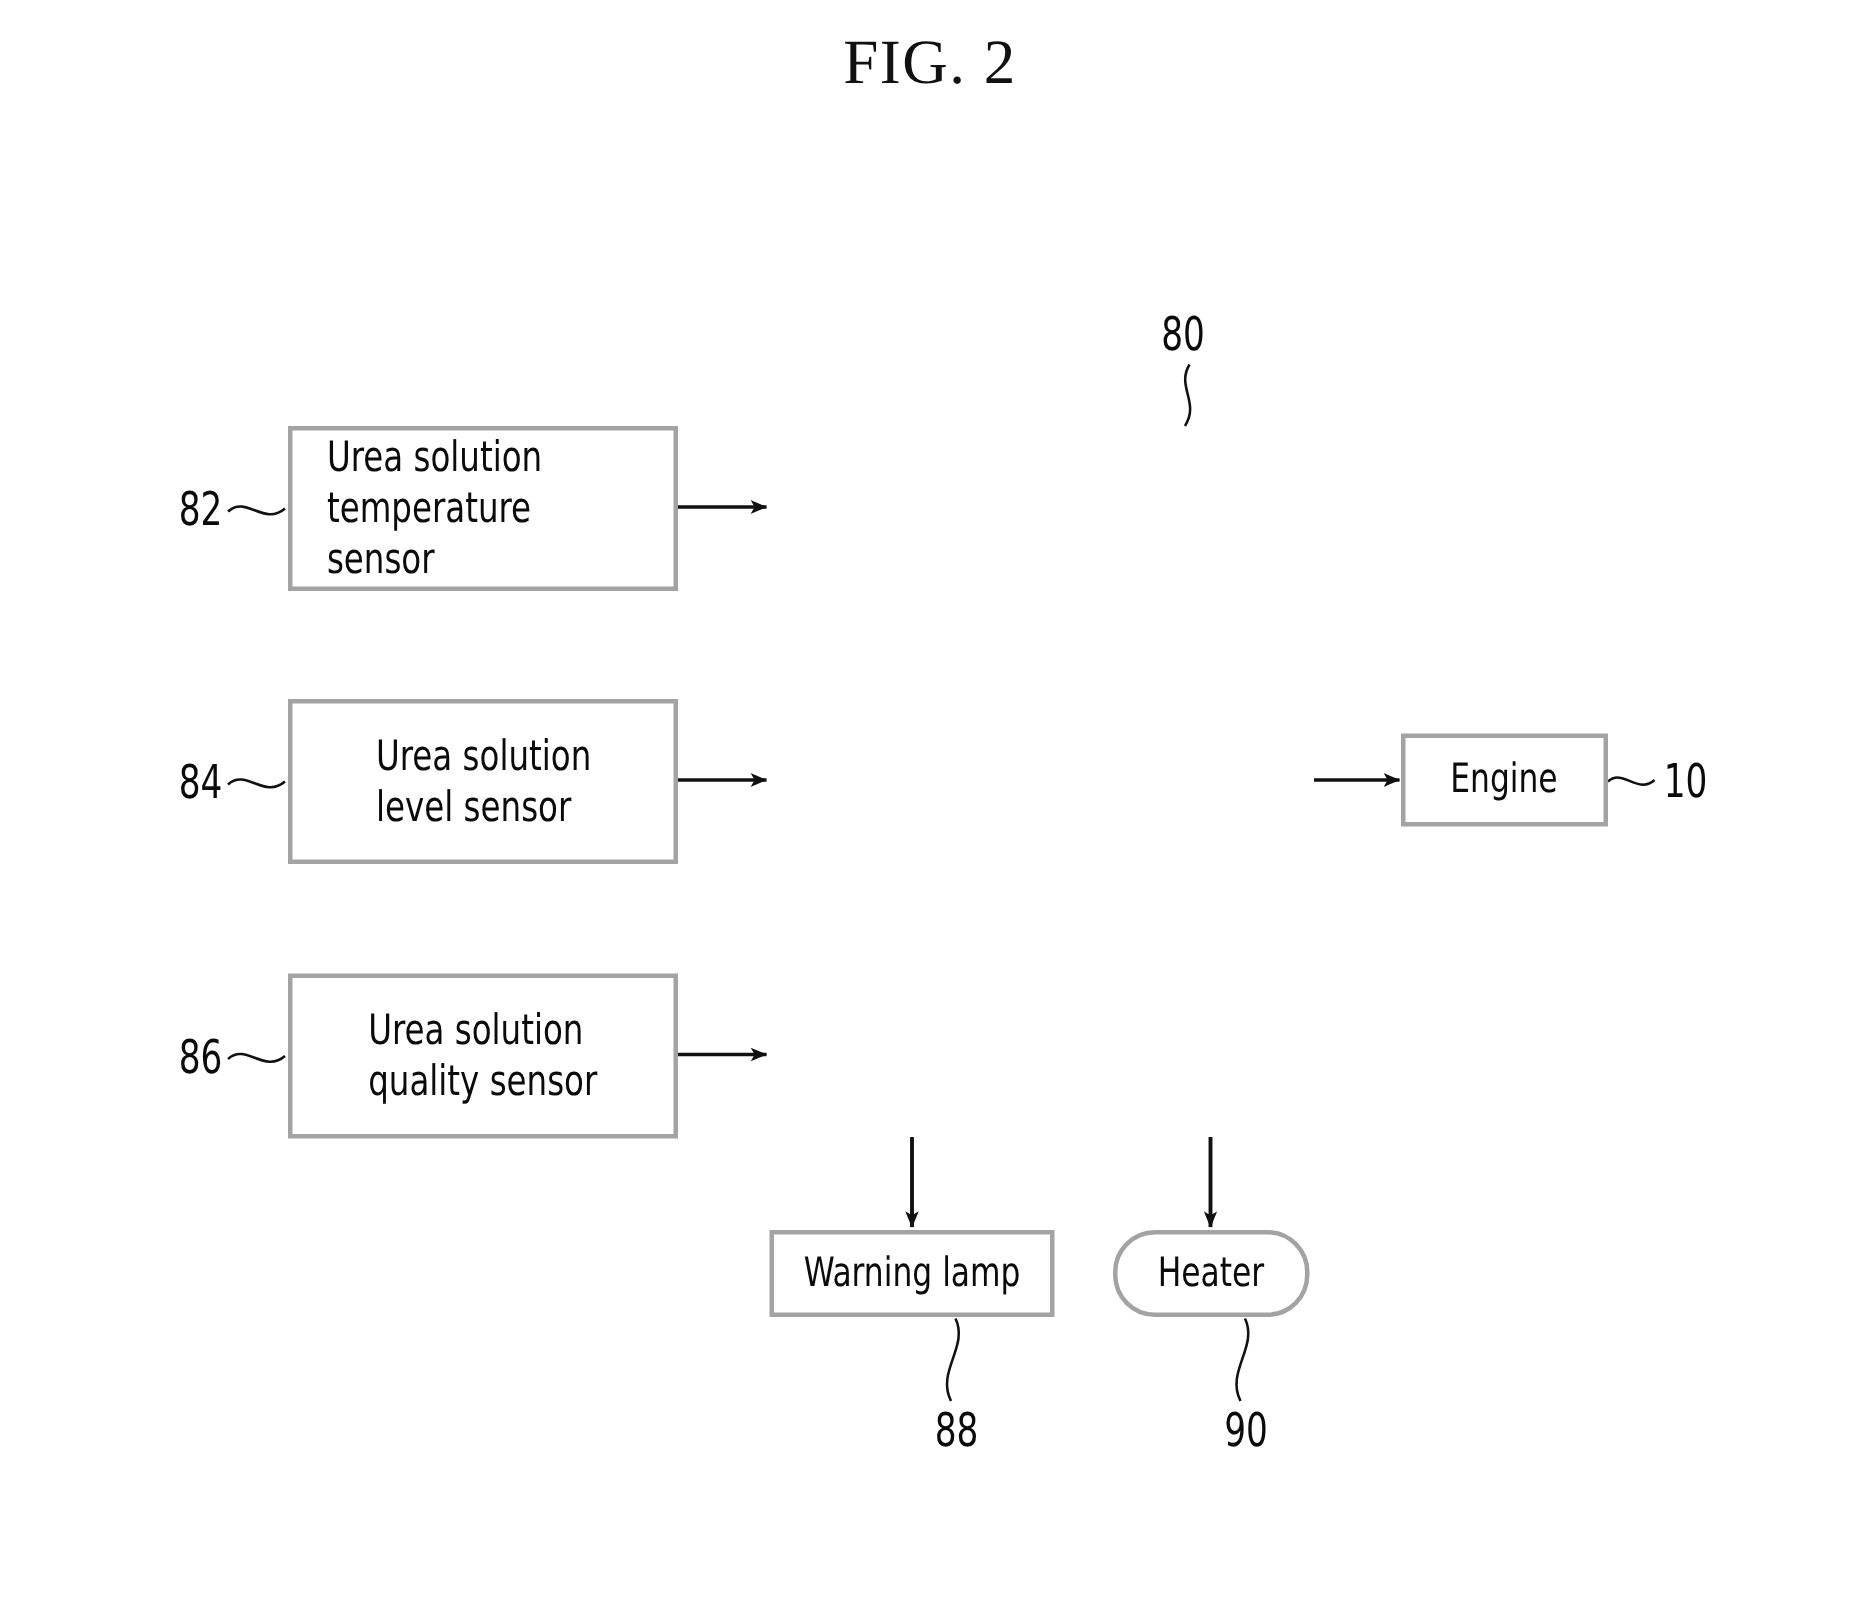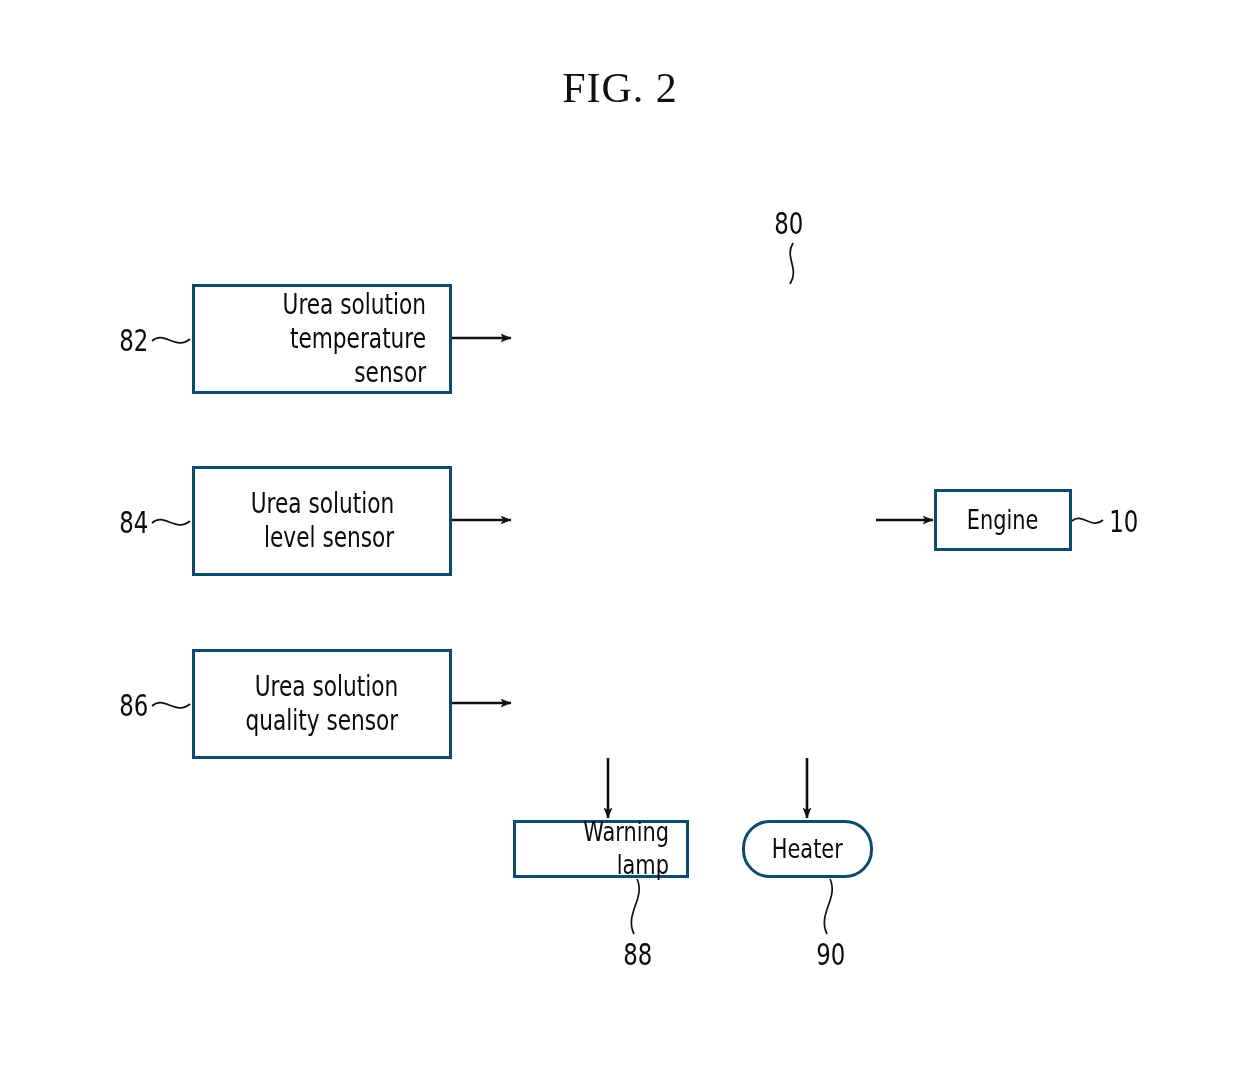--- a/index.html
+++ b/index.html
@@ -25,33 +25,32 @@
     position: absolute;
     left: 0;
     top: 18px;
     width: 1240px;
     text-align: center;
     font-family: "Liberation Serif", "DejaVu Serif", serif;
     font-size: 42px;
     letter-spacing: 1px;
     color: #111111;
     white-space: nowrap;
-    margin-top: 46px;
   }
 
   
   .blk {
     position: absolute;
     box-sizing: border-box;
-    border: 3px solid #0c4a6e;
+    border: 3px solid #a3a3a3;
     background: #ffffff;
     display: flex;
     align-items: center;
     justify-content: center;
-    text-align: right;
+    text-align: left;
   }
   .blk .blk-label {
     font-family: "DejaVu Sans Condensed", "Liberation Sans Narrow", "Liberation Sans", sans-serif;
     font-stretch: condensed;
     font-size: 27px;
     line-height: 1.22;
     color: #0b0b0b;
     transform: scaleX(0.86);
     white-space: pre-line;
     padding: 0 6px;
@@ -140,21 +139,21 @@
   </div>
   <div class="ref" style="left:116px; top:687px;">86</div>
 
   <div class="ref" style="left:771px; top:205px;">80</div>
 
   <div class="blk" style="left:934px; top:489px; width:138px; height:62px;">
     <span class="blk-label">Engine</span>
   </div>
   <div class="ref" style="left:1106px; top:503px;">10</div>
 
-  <div class="blk" style="left:513px; top:820px; width:176px; height:58px;">
+  <div class="blk" style="left:513px; top:820px; width:190px; height:58px;">
     <span class="blk-label">Warning lamp</span>
   </div>
   <div class="ref" style="left:620px; top:936px;">88</div>
 
   <div class="blk" style="left:742px; top:820px; width:131px; height:58px;border-radius:28px;">
     <span class="blk-label">Heater</span>
   </div>
   <div class="ref" style="left:813px; top:936px;">90</div>
 
 </div>

